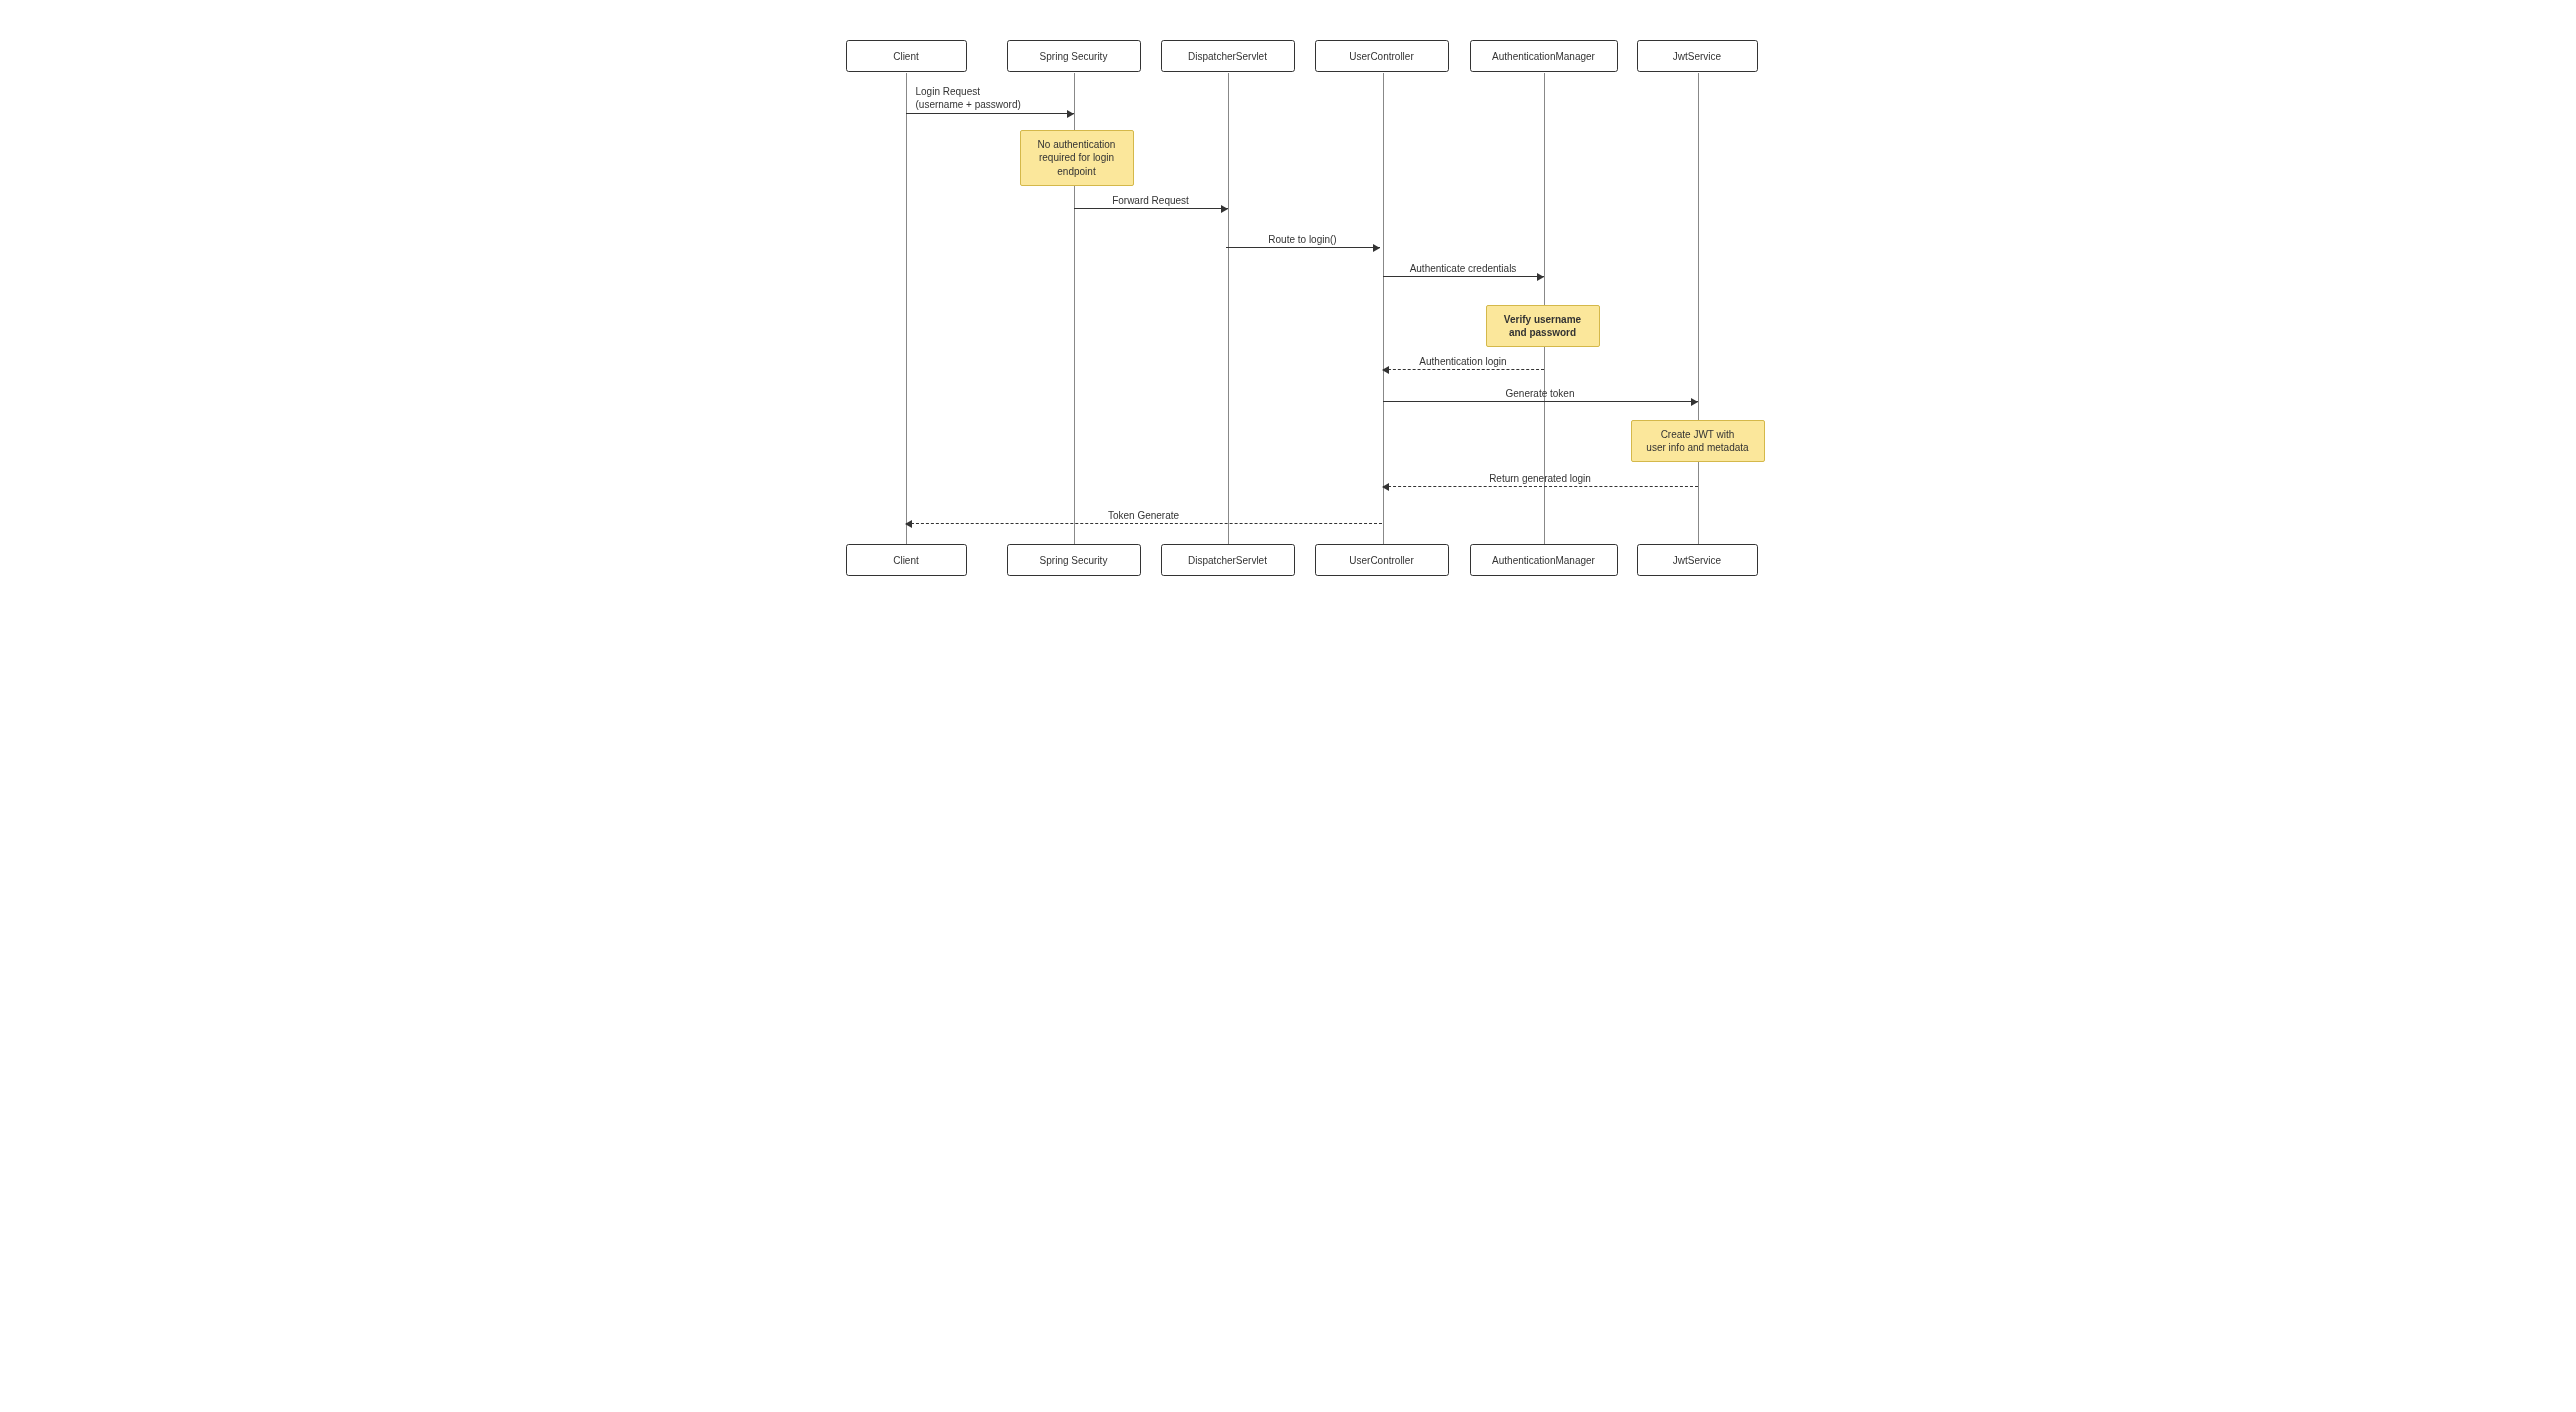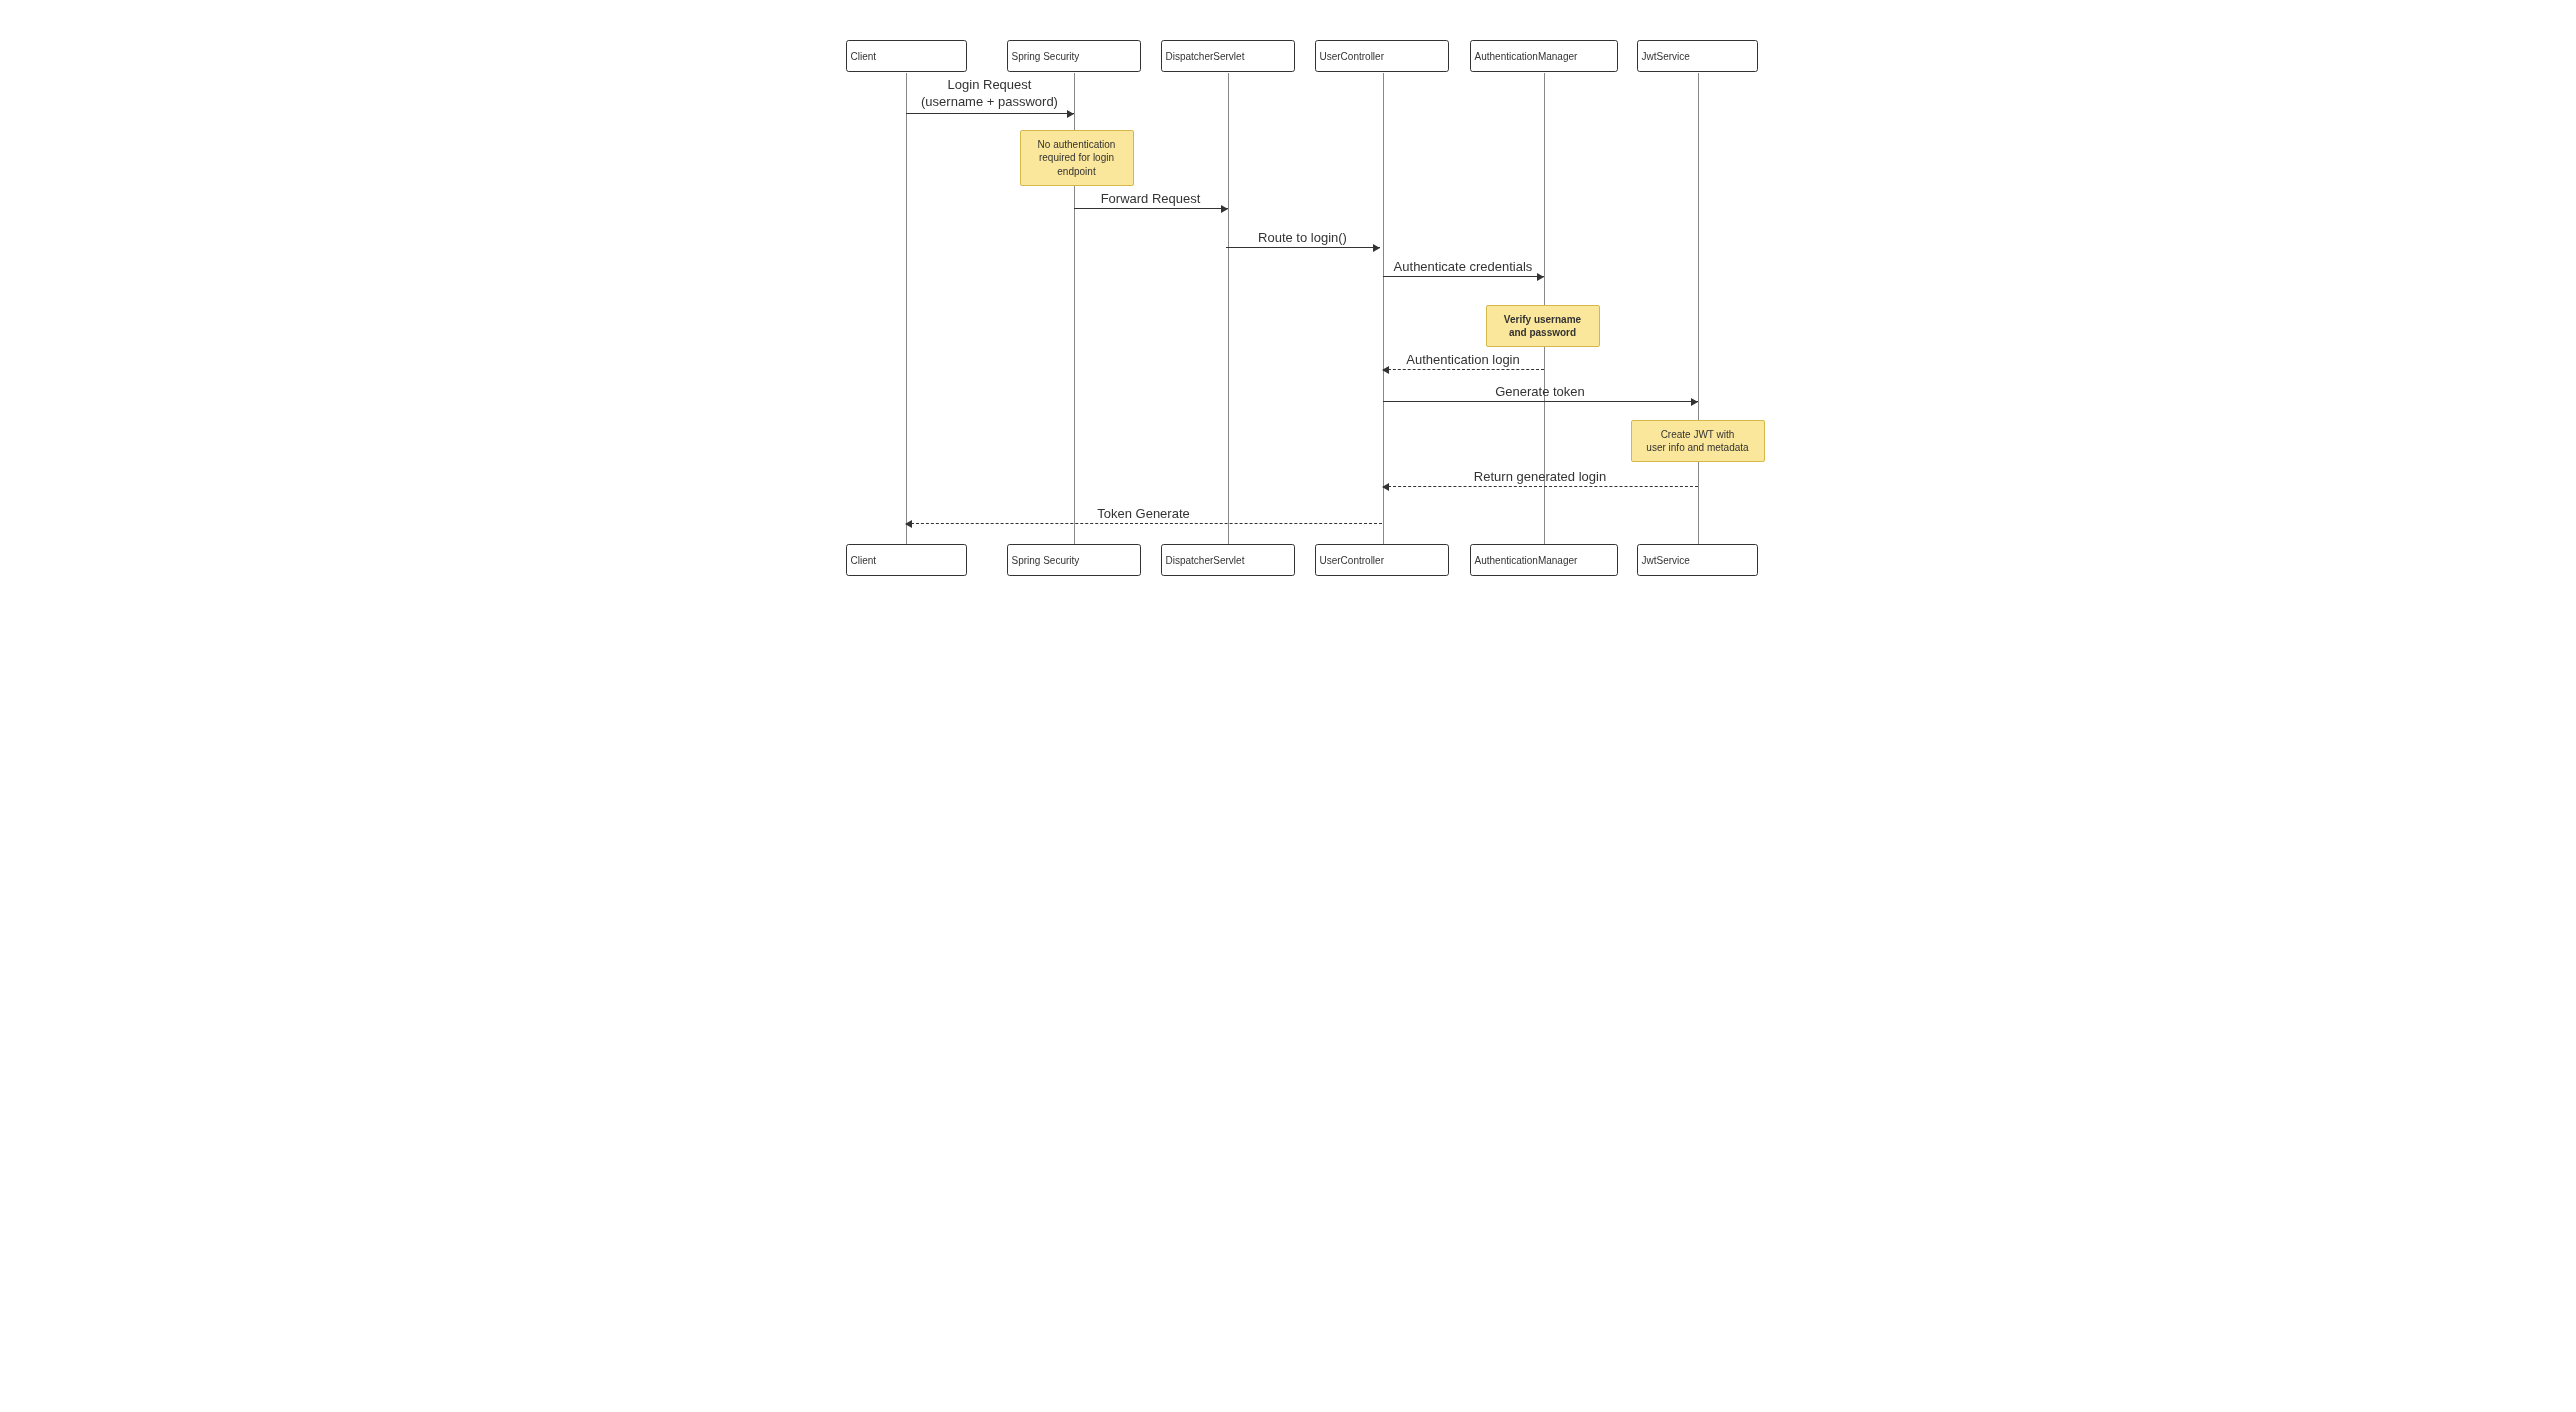--- a/index.html
+++ b/index.html
@@ -20,21 +20,21 @@
     position: absolute;
     border: 0.7px solid #333;
     border-radius: 2.7px;
     background: #fff;
     text-align: center;
     padding: 8px 4px;
     font-size: 10px;
     height: 32px;
     display: flex;
     align-items: center;
-    justify-content: flex-start;
+    justify-content: center;
   }
   .lifeline {
     position: absolute;
     width: 0.7px;
     border-left: 0.7px solid #888;
     top: 46px;
     height: 463px;
   }
   .note-box {
     position: absolute;
@@ -57,22 +57,22 @@
     right: 0;
     border-top: 1px solid #333;
   }
   .msg.dashed .line { border-top-style: dashed; }
   .msg .label {
     position: absolute;
     bottom: 2.7px;
     left: 50%;
     transform: translateX(-50%);
     white-space: nowrap;
-    text-align: center;
-    font-size: 13px;
+    text-align: left;
+    font-size: 10px;
   }
   .msg .label.multiline { white-space: normal; width: 148px; line-height: 1.3; }
   .arrow-r, .arrow-l {
     position: absolute;
     width: 0; height: 0;
     top: -3.4px;
   }
   .arrow-r {
     right: -0.7px;
     border-top: 4px solid transparent;

